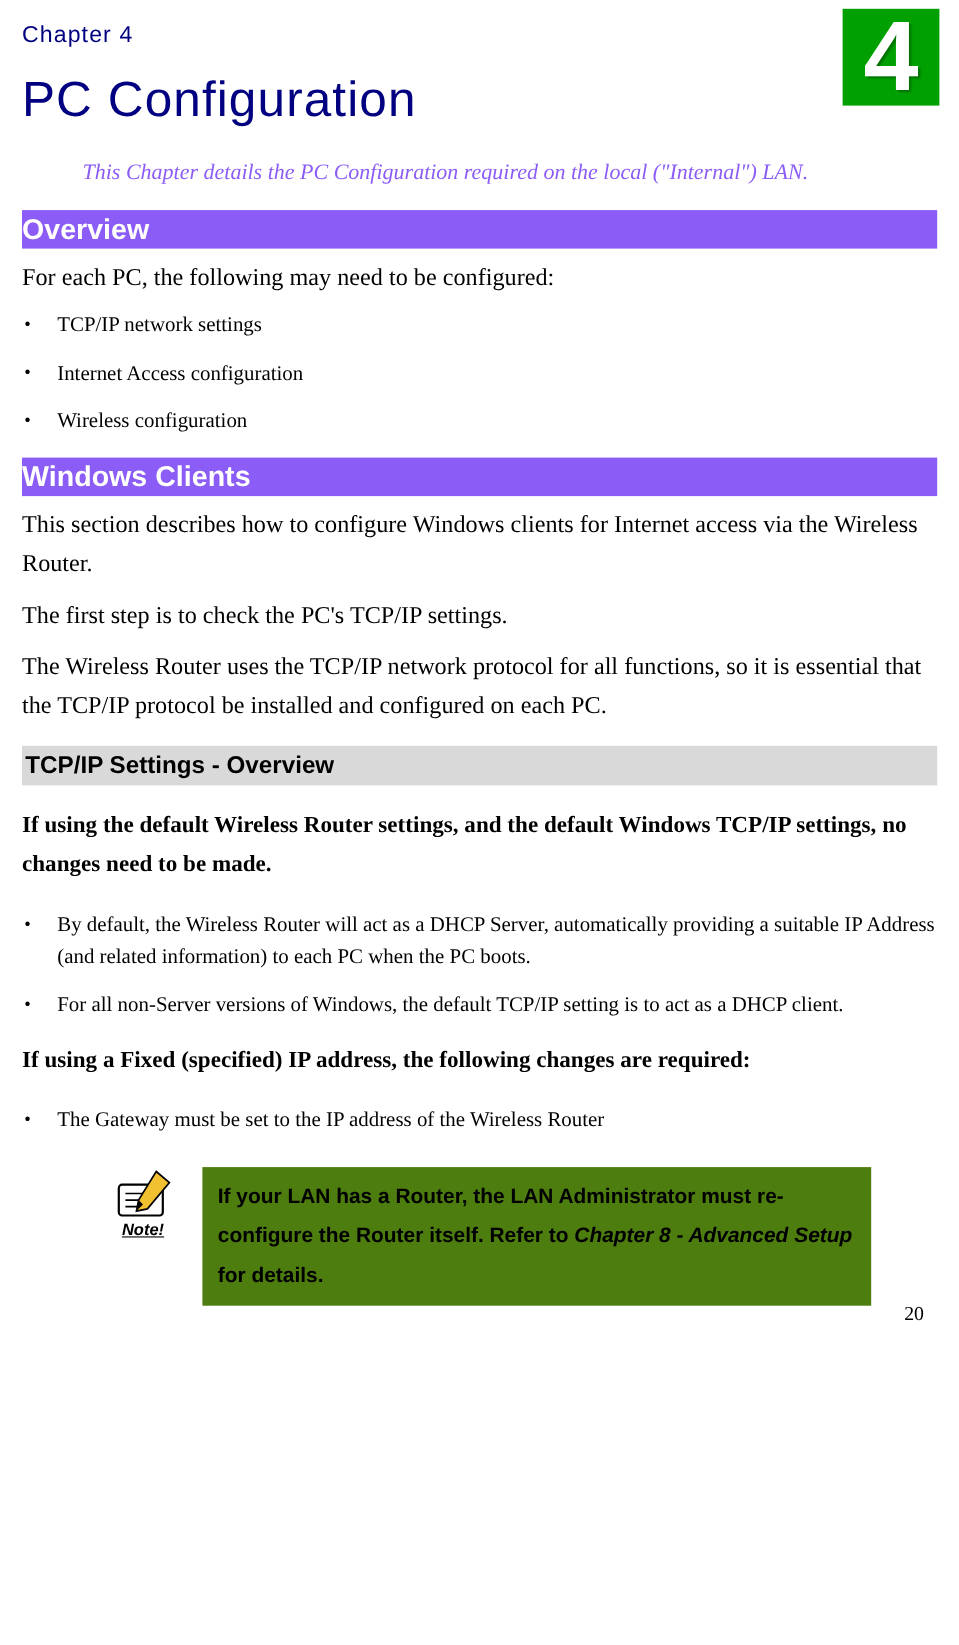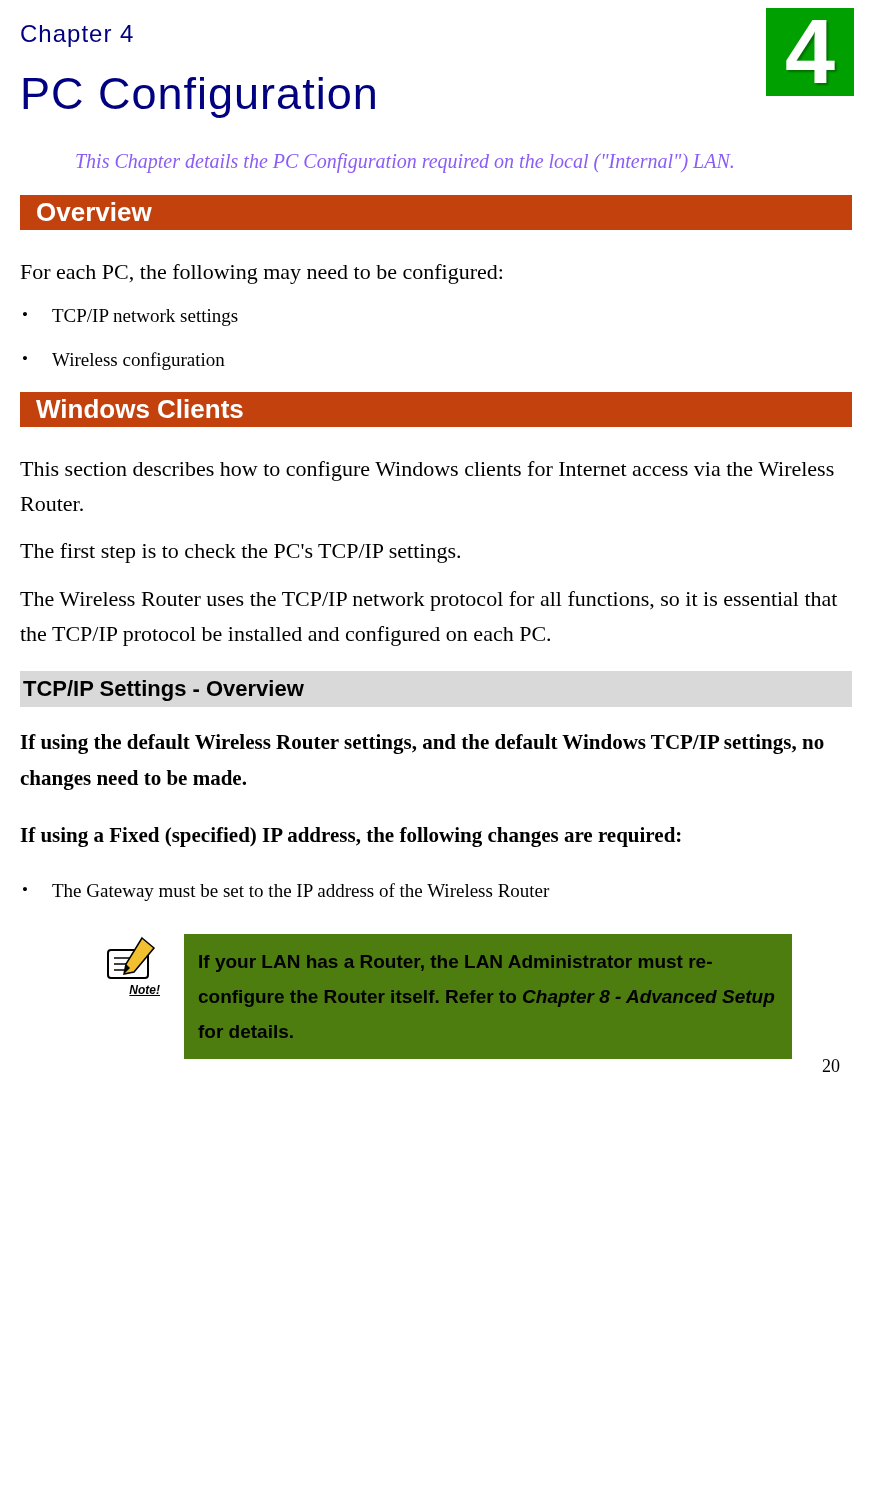--- a/index.html
+++ b/index.html
@@ -10,21 +10,21 @@
     body {
       font-family: "Times New Roman", Times, serif;
       width: 872px;
       background: #fff;
       padding: 20px 20px 20px 20px;
       position: relative;
     }
     .chapter-label {
       font-family: Arial, Helvetica, sans-serif;
       color: #000080;
-      font-size: 24px;
+      font-size: 21px;
       font-weight: normal;
       margin-bottom: 20px;
       letter-spacing: 1px;
     }
     .chapter-badge {
       position: absolute;
       top: 8px;
       right: 18px;
       width: 88px;
       height: 88px;
@@ -50,27 +50,27 @@
       letter-spacing: 1px;
     }
     .intro {
       font-style: italic;
       color: #8b5cf6;
       font-size: 20px;
       margin-left: 55px;
       margin-bottom: 22px;
     }
     .section-heading {
-      background: #c2410c;
+      background: #8b5cf6;
       color: #fff;
       font-family: Arial, Helvetica, sans-serif;
       font-size: 26px;
       font-weight: bold;
-      padding: 2px 16px;
-      margin-bottom: 24px;
+      padding: 2px 0;
+      margin-bottom: 8px;
     }
     .body-text {
       font-size: 22px;
       line-height: 1.6;
       margin-bottom: 12px;
     }
     ul.bullets {
       list-style: none;
       margin-bottom: 18px;
     }
@@ -118,26 +118,25 @@
       flex-shrink: 0;
       margin-right: 24px;
       text-align: center;
     }
     .note-icon svg {
       display: block;
       margin: 0 auto;
     }
     .note-icon-label {
       font-family: Arial, Helvetica, sans-serif;
-      font-size: 12px;
+      font-size: 15px;
       font-weight: bold;
       font-style: italic;
       text-decoration: underline;
       margin-top: 1px;
-      text-align: right;
     }
     .note-text {
       background: #4d7c0f;
       font-family: Arial, Helvetica, sans-serif;
       font-size: 19px;
       font-weight: bold;
       line-height: 1.85;
       padding: 10px 14px;
       flex: 1;
     }
@@ -163,34 +162,37 @@
 <div class="title">PC Configuration</div>
 
 <div class="intro">This Chapter details the PC Configuration required on the local ("Internal") LAN.</div>
 
 <div class="section-heading">Overview</div>
 
 <div class="body-text">For each PC, the following may need to be configured:</div>
 
 <ul class="bullets">
   <li>TCP/IP network settings</li>
+  <li>Internet Access configuration</li>
   <li>Wireless configuration</li>
 </ul>
 
 <div class="section-heading">Windows Clients</div>
 
 <div class="body-text">This section describes how to configure Windows clients for Internet access via the Wireless Router.</div>
 <div class="body-text">The first step is to check the PC's TCP/IP settings.</div>
 <div class="body-text">The Wireless Router uses the TCP/IP network protocol for all functions, so it is essential that the TCP/IP protocol be installed and configured on each PC.</div>
 
 <div class="sub-heading-gray">TCP/IP Settings - Overview</div>
 
 <div class="bold-para">If using the default Wireless Router settings, and the default Windows TCP/IP settings, no changes need to be made.</div>
 
 <ul class="bullets">
+  <li>By default, the Wireless Router will act as a DHCP Server, automatically providing a suitable IP Address (and related information) to each PC when the PC boots.</li>
+  <li>For all non-Server versions of Windows, the default TCP/IP setting is to act as a DHCP client.</li>
 </ul>
 
 <div class="bold-para">If using a Fixed (specified) IP address, the following changes are required:</div>
 
 <ul class="bullets">
   <li><span>The </span><span class="italic-inline">Gateway</span><span> must be set to the IP address of the Wireless Router</span></li>
 </ul>
 
 <div class="note-box">
   <div class="note-icon">

